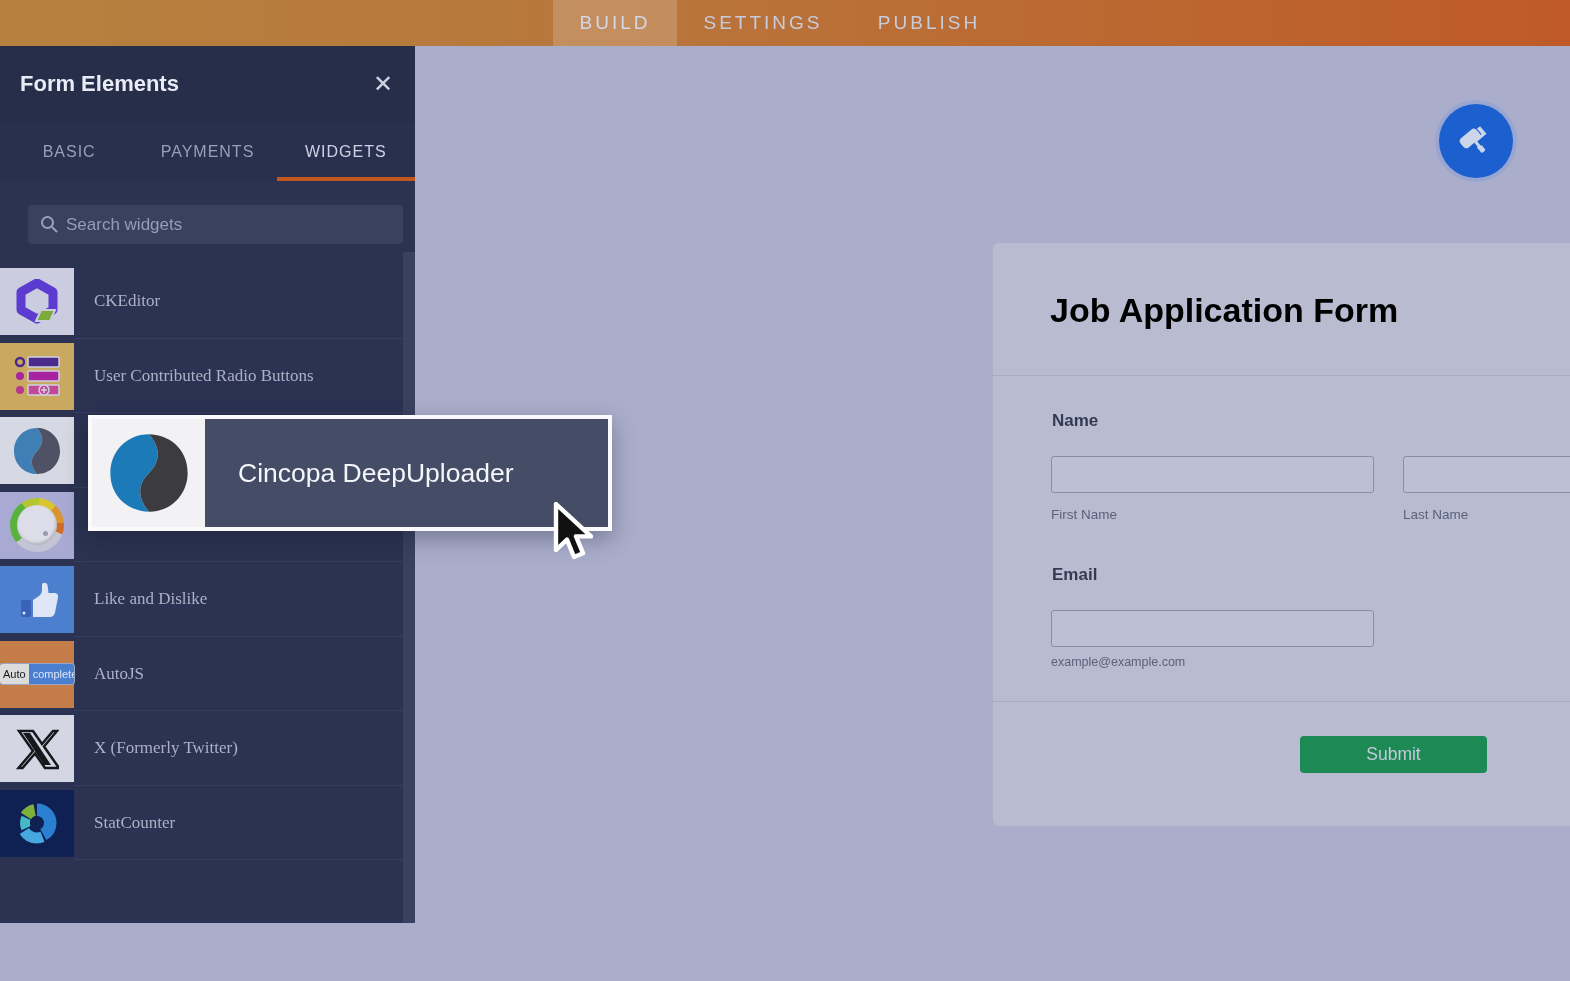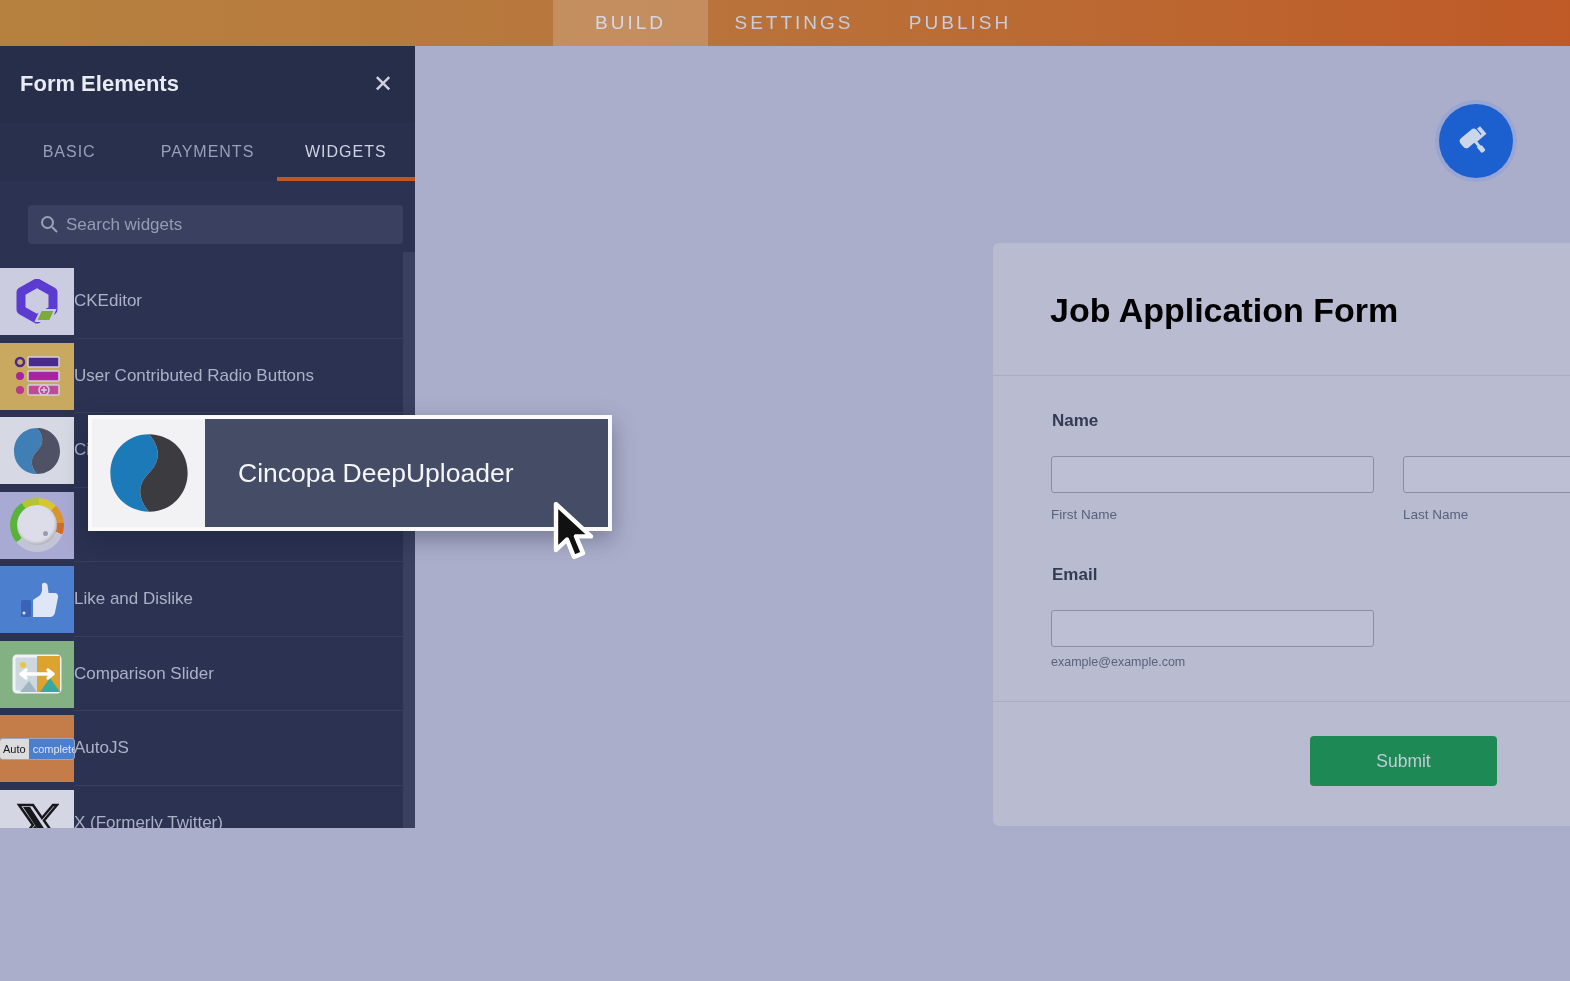--- a/index.html
+++ b/index.html
@@ -5,26 +5,26 @@
   * { margin:0; padding:0; box-sizing:border-box; }
   html,body { width:1570px; height:981px; overflow:hidden;
     font-family:"Liberation Sans", sans-serif; background:#abaecb; }
 
   
   .topbar { position:absolute; left:0; top:0; width:1570px; height:46px;
     background:linear-gradient(90deg,#b6813f 0%,#b8763c 40%,#bf5a27 100%); }
   .topbar-tabs { position:absolute; left:553px; top:0; height:46px; display:flex; }
   .top-tab { height:46px; display:flex; align-items:center; justify-content:center;
     font-size:19px; letter-spacing:3px; color:#c7ccdd; cursor:pointer; }
-  .top-tab.build { width:155px; background:rgba(255,255,255,0.18); color:#d3d7e6; }
+  .top-tab.build { width:124px; background:rgba(255,255,255,0.18); color:#d3d7e6; }
   .top-tab.settings { width:172px; }
   .top-tab.publish { width:160px; }
 
   
-  .sidebar { position:absolute; left:0; top:46px; width:415px; height:782px;
+  .sidebar { position:absolute; left:0; top:46px; width:415px; height:877px;
     background:#2b3252; overflow:hidden; }
   .sb-header { position:relative; height:76px; background:#262e4a;
     display:flex; align-items:center; }
   .sb-title { margin-left:20px; font-size:22px; font-weight:700; color:#e9ecf5; }
   .sb-close { position:absolute; right:20px; top:26px; width:24px; height:24px;
     color:#ced2e0; font-size:24px; line-height:24px; text-align:center; cursor:pointer; }
   .sb-tabs { position:relative; height:59px; background:#28304e; display:flex; }
   .sb-tab { flex:1; display:flex; align-items:center; justify-content:center;
     font-size:16px; letter-spacing:1px; color:#989fb6; cursor:pointer; }
   .sb-tab.active { color:#ced3e2; }
@@ -39,21 +39,21 @@
   .sb-search .mag { position:absolute; left:11px; top:9px; }
 
   .widget-list { position:relative; }
   .scroll-strip { position:absolute; right:0; top:206px; width:12px; height:729px;
     background:#3a4160; }
   .widget-row { position:relative; height:74.5px; display:flex; cursor:pointer; }
   .widget-row:after { content:""; position:absolute; left:74px; right:12px; bottom:0;
     height:1px; background:#373e5d; }
   .w-icon { width:74px; height:67px; margin-top:4px; flex:0 0 74px;
     display:flex; align-items:center; justify-content:center; }
-  .w-label { align-self:center; font-size:17px; color:#abb1c6; }
+  .w-label { margin-left:20px; align-self:center; font-size:17px; color:#abb1c6;font-family:Liberation Serif, serif; }
 
   .bg-ck { background:#cbccdf; }
   .bg-ucrb { background:#c9a95f; }
   .bg-cin { background:#d6d9e3; }
   .bg-knob { background:#a9aad3; }
   .bg-like { background:#4c80cf; }
   .bg-comp { background:#84b184; }
   .bg-mini { background:#4bbac3; }
   .bg-auto { background:#c47c49; }
   .bg-x { background:#d4d6e4; }
@@ -92,21 +92,21 @@
   .card-header { position:relative; height:133px; border-bottom:1px solid #a8abc1; }
   .form-title { position:absolute; left:57px; top:48px; font-size:34px; font-weight:700;
     color:#000000; }
   .field-label { position:absolute; font-size:17px; font-weight:700; color:#333a54; }
   .sub-label { position:absolute; font-size:13.5px; color:#5a617c; }
   .text-input { position:absolute; height:37px; background:#bdc0d4;
     border:1px solid #898ea8; border-radius:3px; font-size:16px; color:#333a54;
     padding:0 10px; outline:none; font-family:"Liberation Sans", sans-serif; }
   .form-divider { position:absolute; left:0; top:458px; width:790px; height:1px;
     background:#a8abc1; }
-  .submit-btn { position:absolute; left:317px; top:493px; width:187px; height:50px;
+  .submit-btn { position:absolute; left:307px; top:493px; width:187px; height:37px;
     background:#1d8a56; border:none; border-radius:4px; font-size:17.5px;
     color:#c3cad8; cursor:pointer; font-family:"Liberation Sans", sans-serif; }
 
   
   .drag-ghost { position:absolute; left:88px; top:415px; width:524px; height:116px;
     border:4px solid #fafafc; display:flex; box-shadow:0 8px 22px rgba(20,25,45,0.35);
     background:#454d66; }
   .ghost-iconbox { width:113px; flex:0 0 113px; background:#f2f2f4;
     display:flex; align-items:center; justify-content:center; }
   .ghost-label { flex:1; display:flex; align-items:center; padding-left:33px;
@@ -235,33 +235,20 @@
       <div class="w-icon bg-like">
         <svg width="44" height="44" viewBox="0 0 44 44">
           <rect x="6" y="22" width="10" height="17" rx="1.5" fill="#3a63b8"></rect>
           <circle cx="9" cy="35" r="1.5" fill="#dfe7f6"></circle>
           <path d="M18 39 V22 l6,-4 c2,-1.5 3,-4 3,-6 v-5 c0,-3 4.5,-3 5.5,0 l1,8 h6 c2.5,0 4,2 3.5,4.5 l-3,15 c-0.5,2.5 -2.5,4.5 -5,4.5 z" fill="#dfe7f6"></path>
         </svg>
       </div>
       <div class="w-label">Like and Dislike</div>
     </div>
 
-    <div class="widget-row">
-      <div class="w-icon bg-comp">
-        <svg width="50" height="40" viewBox="0 0 50 40">
-          <rect x="2" y="2" width="46" height="36" rx="3" fill="#cdd7df" stroke="#f0f3f6" stroke-width="3"></rect>
-          <polygon points="25,2 48,2 48,38 25,38" fill="#dca32e"></polygon>
-          <polygon points="28,38 38,24 48,38" fill="#3aa7a0"></polygon>
-          <circle cx="11" cy="11" r="3" fill="#e6c83c"></circle>
-          <polygon points="8,38 17,27 25,38" fill="#9fb6c2"></polygon>
-          <path d="M9 20 h32 M9 20 l5,-4 M9 20 l5,4 M41 20 l-5,-4 M41 20 l-5,4" stroke="#ffffff" stroke-width="3.5" fill="none" stroke-linecap="round" stroke-linejoin="round"></path>
-        </svg>
-      </div>
-      <div class="w-label">Comparison Slider</div>
-    </div>
 
 
     <div class="widget-row">
       <div class="w-icon bg-auto">
         <div class="auto-chip">
           <span class="a">Auto</span>
             <span class="c">complete</span>
         </div>
       </div>
       <div class="w-label">AutoJS</div>

